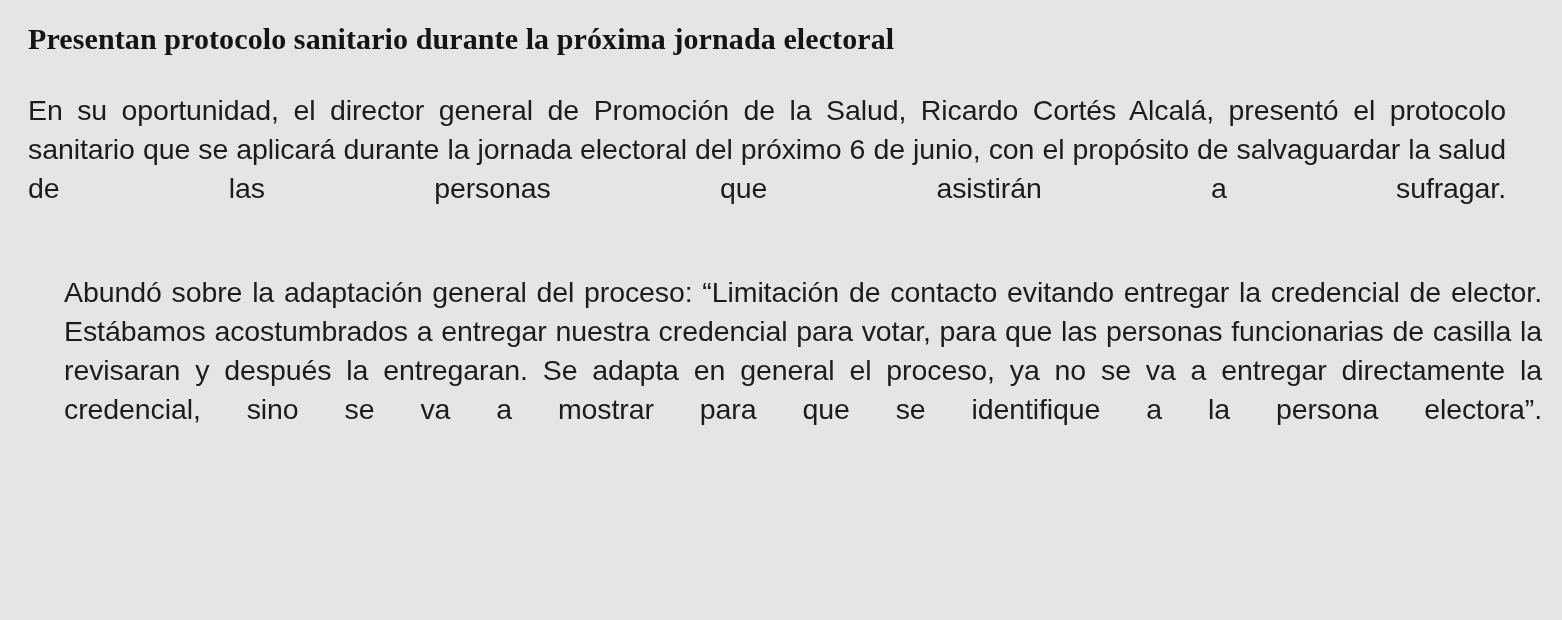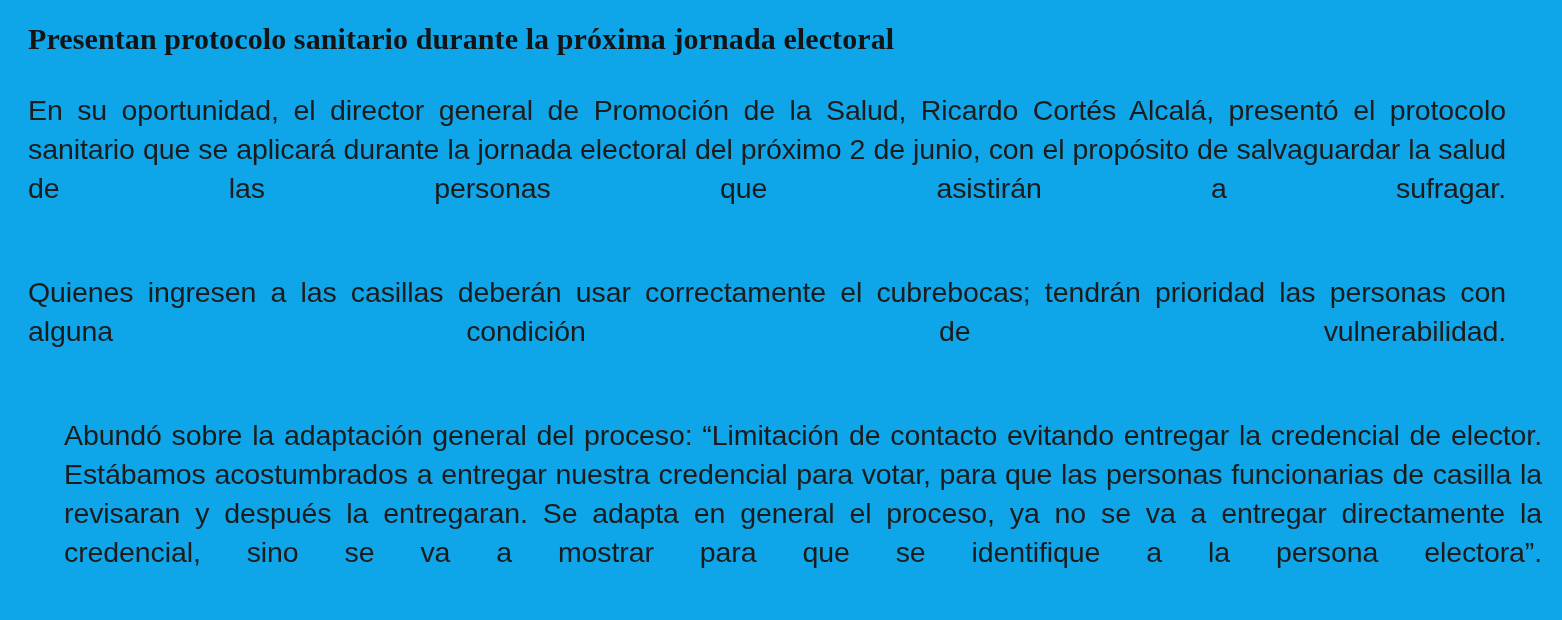--- a/index.html
+++ b/index.html
@@ -12,21 +12,21 @@
     height: 620px;
     overflow: hidden;
     font-family: "Liberation Sans", sans-serif;
     color: #1a1a1a;
   }
   .page {
     box-sizing: border-box;
     width: 1562px;
     height: 620px;
     padding: 22px 60px 0 28px;
-    background: #0ea5e9;
+    background: #e5e5e5;
   }
   .headline {
     font-family: "Liberation Serif", serif;
     font-weight: bold;
     font-size: 30px;
     line-height: 1.15;
     color: #141414;
     margin: 0 0 34px 0;
     letter-spacing: 0.1px;
   }
@@ -53,19 +53,18 @@
   .p2 { width: 1478px; }
   .p3 { width: 1478px; margin-left: 36px; }
 </style>
 </head>
 <body>
 
 <div class="page">
 
   <h1 class="headline">Presentan protocolo sanitario durante la próxima jornada electoral</h1>
 
-  <p class="para p1">En su oportunidad, el director general de Promoción de la Salud, Ricardo Cortés Alcalá, presentó el protocolo sanitario que se aplicará durante la jornada electoral del próximo 2 de junio, con el propósito de salvaguardar la salud de las personas que asistirán a sufragar.</p>
+  <p class="para p1">En su oportunidad, el director general de Promoción de la Salud, Ricardo Cortés Alcalá, presentó el protocolo sanitario que se aplicará durante la jornada electoral del próximo 6 de junio, con el propósito de salvaguardar la salud de las personas que asistirán a sufragar.</p>
 
-  <p class="para p2">Quienes ingresen a las casillas deberán usar correctamente el cubrebocas; tendrán prioridad las personas con alguna condición de vulnerabilidad.</p>
 
   <p class="para p3">Abundó sobre la adaptación general del proceso: “Limitación de contacto evitando entregar la credencial de elector. Estábamos acostumbrados a entregar nuestra credencial para votar, para que las personas funcionarias de casilla la revisaran y después la entregaran. Se adapta en general el proceso, ya no se va a entregar directamente la credencial, sino se va a mostrar para que se identifique a la persona electora”.</p>
 
 </div>
 
 </body></html>

